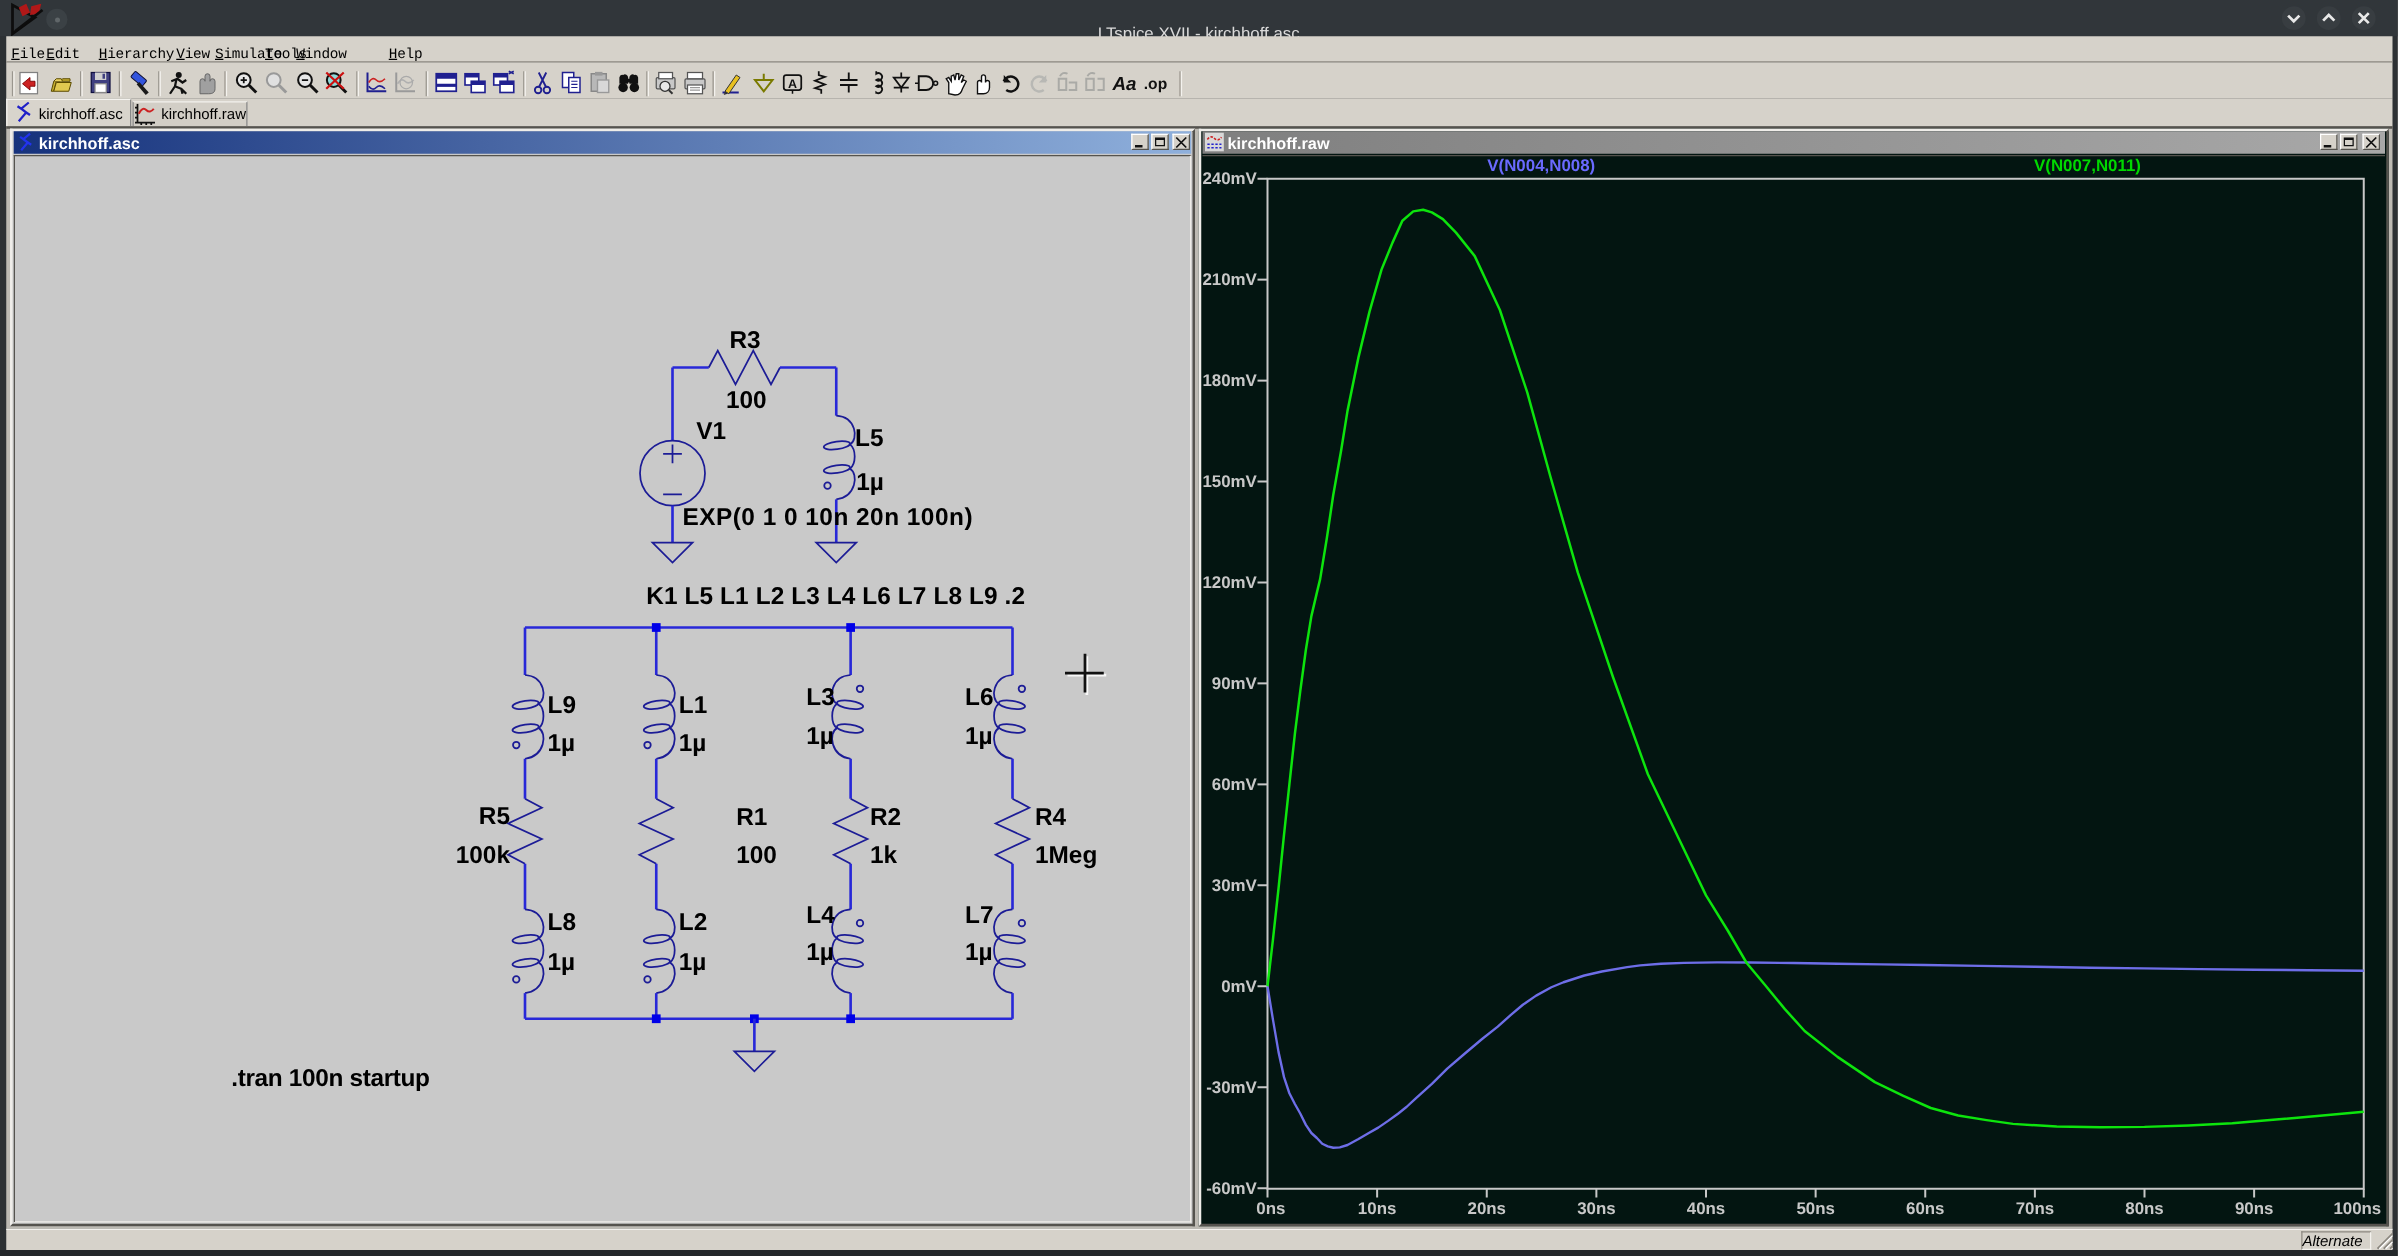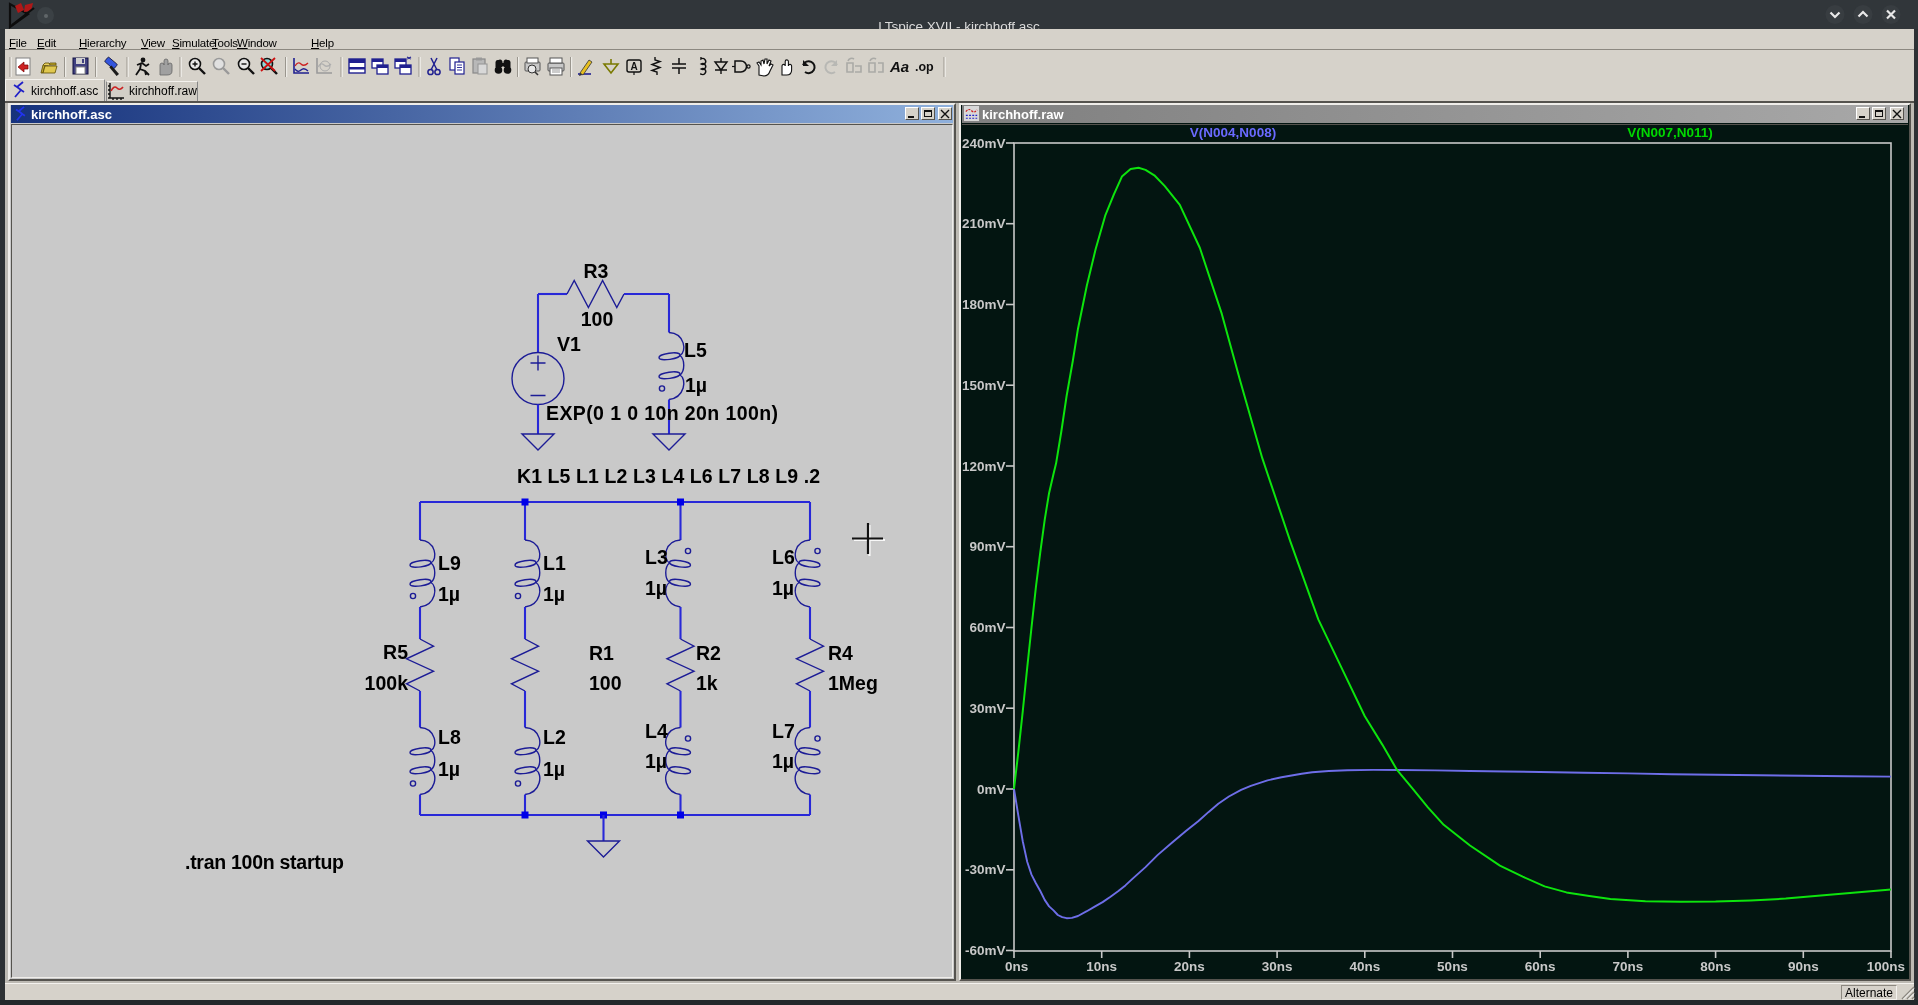--- a/index.html
+++ b/index.html
@@ -23,21 +23,21 @@
 <svg class="abs" style="left:1824px;top:4px" width="90" height="22" viewBox="0 0 90 22">
   <circle cx="11" cy="10.5" r="9.5" fill="#383d41"></circle>
     <path d="M6.5,8.5 l4.5,4.5 4.5,-4.5" stroke="#e8e8e8" stroke-width="2.2" fill="none"></path>
   <circle cx="39" cy="10.5" r="9.5" fill="#383d41"></circle>
     <path d="M34.5,12.5 l4.5,-4.5 4.5,4.5" stroke="#e8e8e8" stroke-width="2.2" fill="none"></path>
   <circle cx="67" cy="10.5" r="9.5" fill="#383d41"></circle>
     <path d="M63,6.5 l8,8 m0,-8 l-8,8" stroke="#e8e8e8" stroke-width="2.2" fill="none"></path>
 </svg>
 
 <div class="abs" style="left:5px;top:29px;width:1909px;height:21px;background:#d6d2ca;border-bottom:1px solid #8c8880;"></div>
-<div class="abs" style="left:5px;top:36.5px;width:1909px;height:15px;font-size:11.5px;color:#000;letter-spacing:-0.2px;">
+<div class="abs" style="left:5px;top:36.5px;width:1909px;height:15px;font-size:11.5px;color:#000;letter-spacing:-0.2px;font-family:Liberation Mono, monospace;">
   <span style="position:absolute;left:4px"><u>F</u>ile</span>
   <span style="position:absolute;left:32px"><u>E</u>dit</span>
   <span style="position:absolute;left:74px"><u>H</u>ierarchy</span>
   <span style="position:absolute;left:136px"><u>V</u>iew</span>
   <span style="position:absolute;left:167px"><u>S</u>imulate</span>
   <span style="position:absolute;left:207px"><u>T</u>ools</span>
   <span style="position:absolute;left:232px"><u>W</u>indow</span>
   <span style="position:absolute;left:306px"><u>H</u>elp</span>
 </div>
 
@@ -301,21 +301,21 @@
 <div class="abs" style="left:1859px;top:115.5px;width:6px;height:2px;background:#111;"></div>
 <div class="abs" style="left:1872px;top:107px;width:14px;height:13px;background:#d6d2ca;border:1px solid;border-color:#fff #55534e #55534e #fff;"></div>
 <div class="abs" style="left:1874.5px;top:109.5px;width:8px;height:7px;border:1px solid #111;border-top-width:2px;"></div>
 <div class="abs" style="left:1890px;top:107px;width:14px;height:13px;background:#d6d2ca;border:1px solid;border-color:#fff #55534e #55534e #fff;"></div>
 <svg class="abs" style="left:1892px;top:108.5px" width="10" height="10">
     <path d="M1,1 l8,8 M9,1 l-8,8" stroke="#111" stroke-width="1.4"></path>
   </svg>
 <div class="abs" style="left:962px;top:124px;width:946px;height:854px;border-top:1px solid #55534e;background:#031511;"></div>
 
 <div class="abs" style="left:5px;top:983px;width:1909px;height:17px;background:#d6d2ca;border-top:1px solid #f4f2ee;"></div>
-<div class="abs" style="left:1841px;top:984.5px;width:56px;height:15px;background:#d6d2ca;border:1px solid;border-color:#8c8880 #f4f2ee #f4f2ee #8c8880;font-size:12px;color:#000;text-align:center;line-height:14px;">Alternate</div>
+<div class="abs" style="left:1841px;top:984.5px;width:56px;height:15px;background:#d6d2ca;border:1px solid;border-color:#8c8880 #f4f2ee #f4f2ee #8c8880;font-size:12px;color:#000;line-height:14px;font-style:italic;">Alternate</div>
 <svg class="abs" style="left:1899px;top:984px" width="16" height="16">
     <path d="M15,3 L3,15 M15,8 L8,15 M15,13 L13,15" stroke="#8c8880" stroke-width="1.5"></path>
     <path d="M15,4.5 L4.5,15 M15,9.5 L9.5,15 M15,14.5 L14.5,15" stroke="#fff" stroke-width="1"></path>
   </svg>
 <div class="abs" style="left:0;top:1000px;width:1918px;height:5px;background:#23272a;"></div>
 
 <svg class="abs" style="left:0;top:0;pointer-events:none" width="1918" height="1005" viewBox="0 0 1918 1005">
     <line x1="538" y1="294" x2="567" y2="294" class="wire"></line>
     <path d="M567,294 L574.2,280.5 L588.4,307.5 L602.6,280.5 L616.8,307.5 L624,294" class="cmp" fill="none"></path>
     <line x1="624" y1="294" x2="669" y2="294" class="wire"></line>

